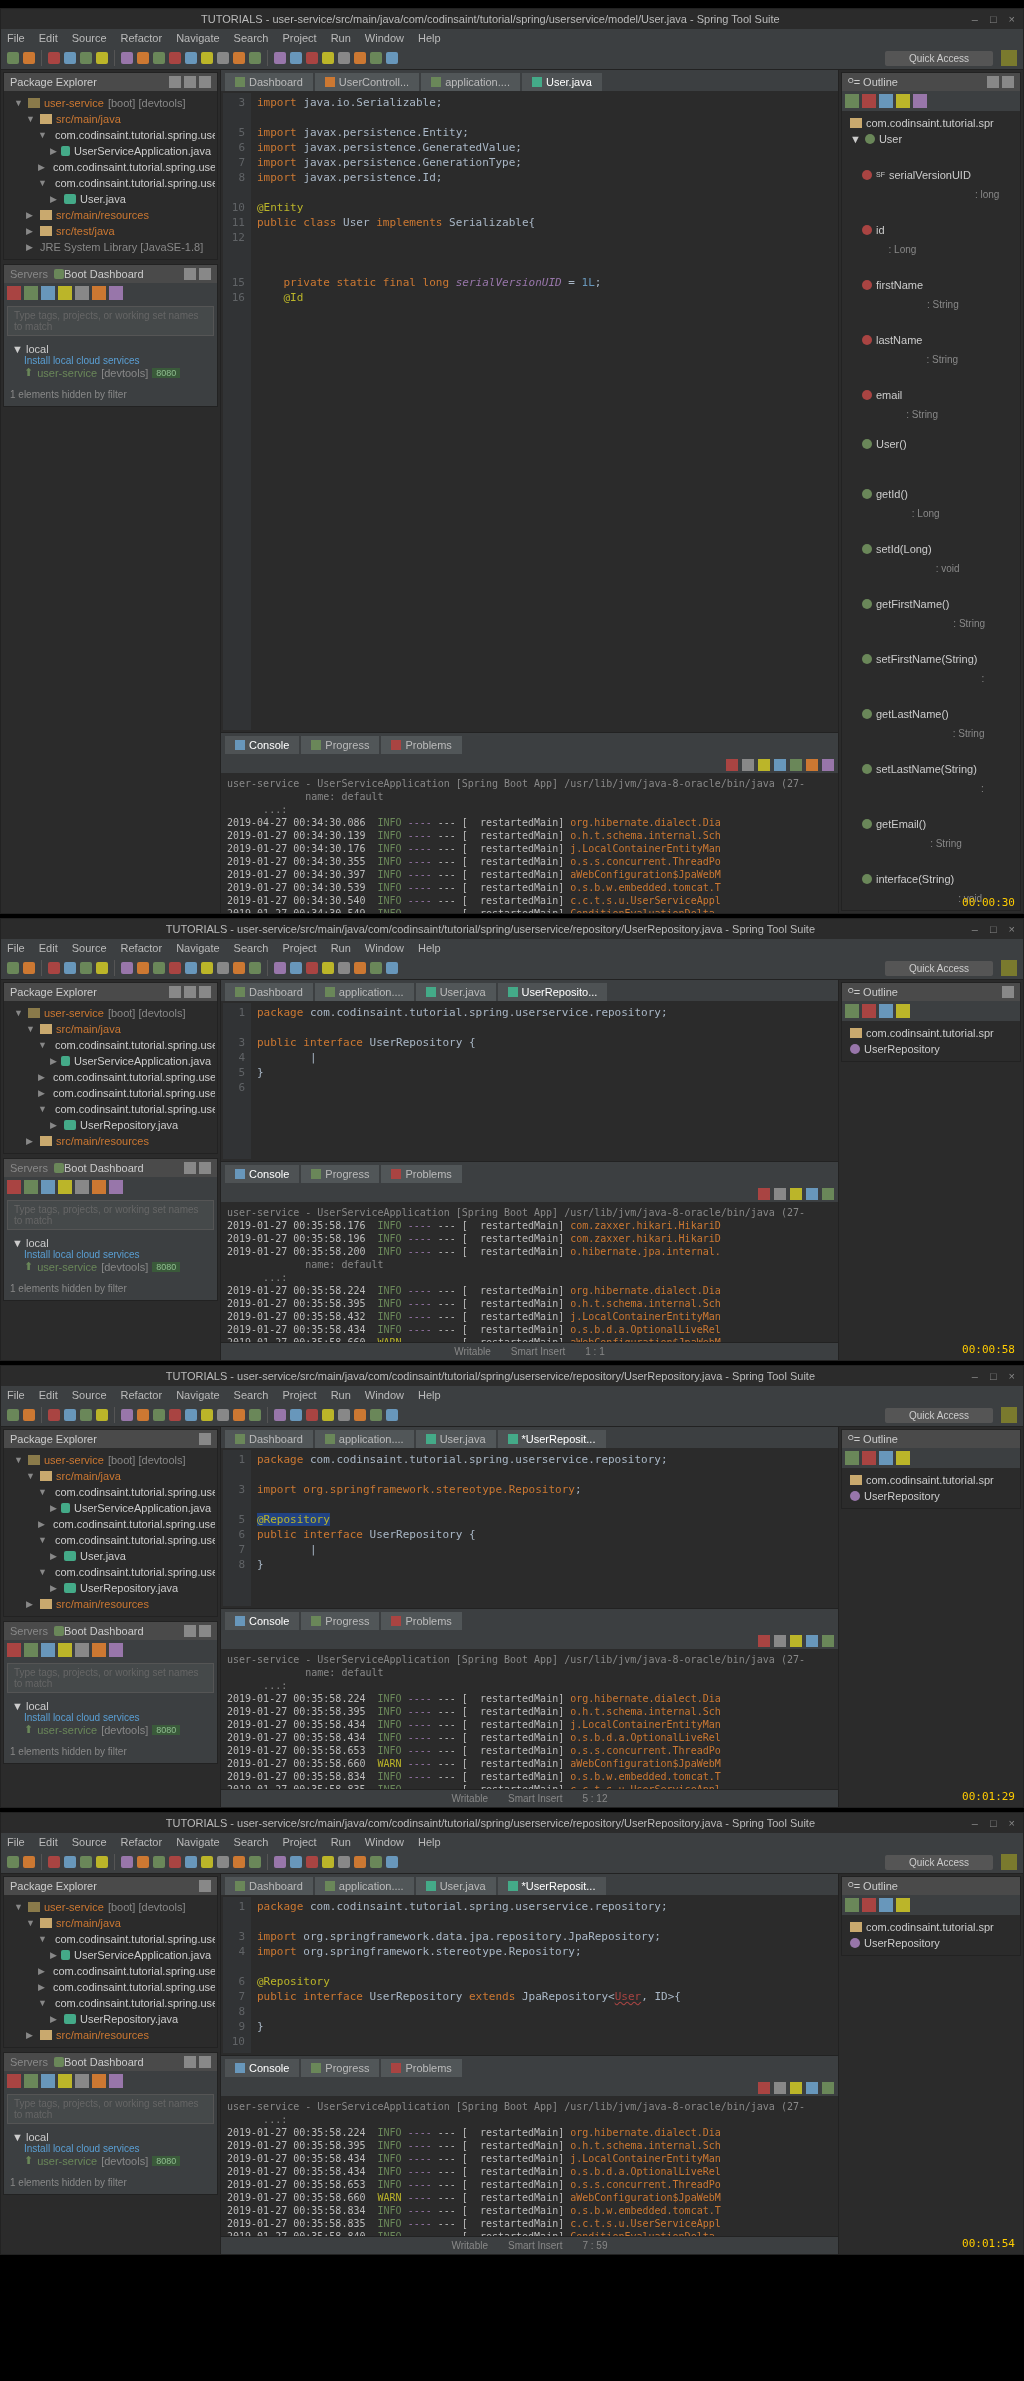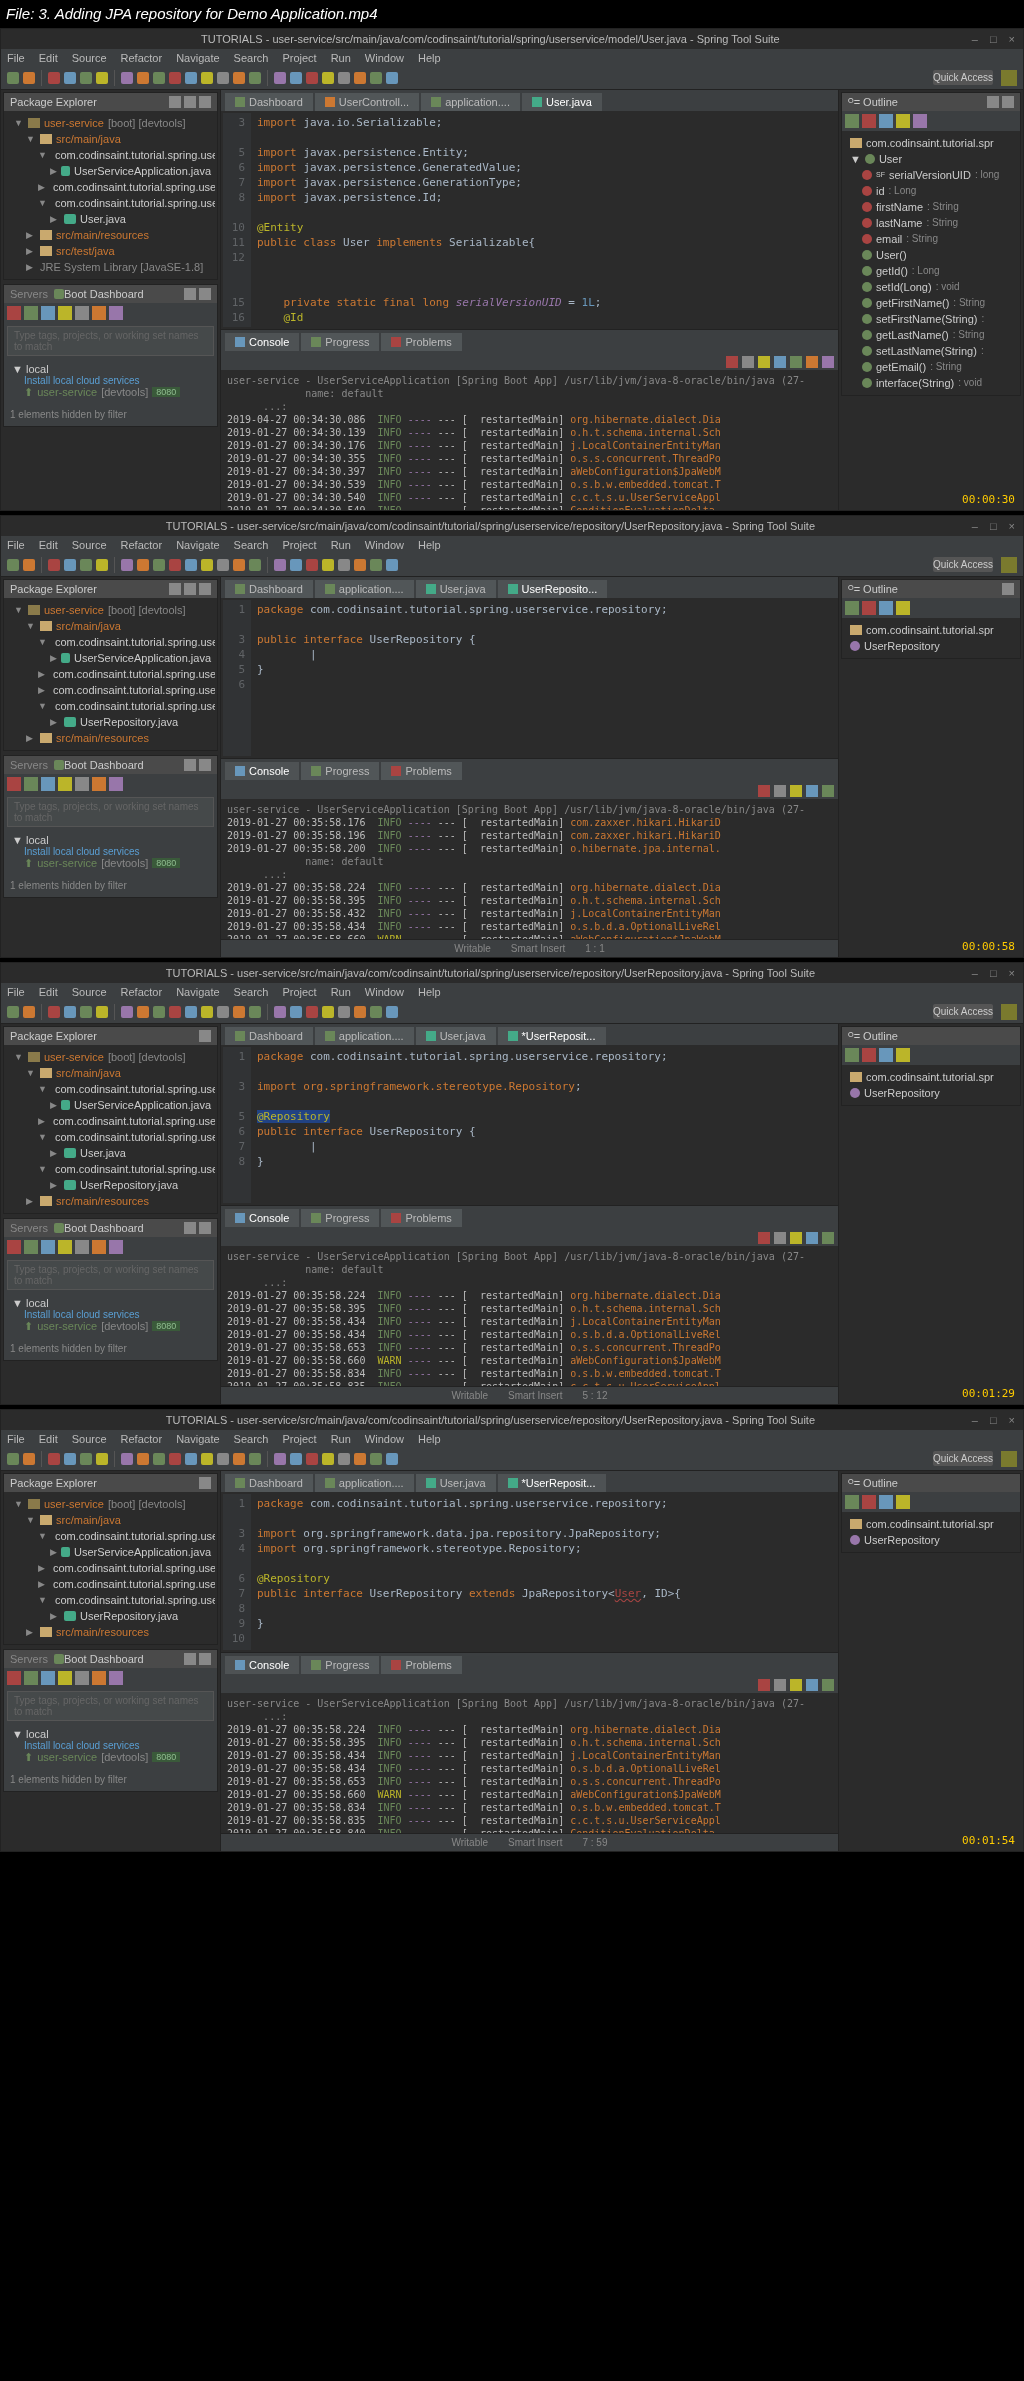--- a/index.html
+++ b/index.html
@@ -5,21 +5,21 @@
 * { margin: 0; padding: 0; box-sizing: border-box; }
 body { background: #000; font-family: Arial, sans-serif; font-size: 11px; color: #ccc; width: 1024px; }
 .file-info { background: #000; color: #fff; font-style: italic; padding: 4px 6px; font-size: 15px; line-height: 1.3; }
 .frame { background: #3c3f41; border: 1px solid #222; margin-bottom: 4px; position: relative; }
 .titlebar { background: #2b2b2b; color: #bbb; padding: 4px 8px; font-size: 11px; display: flex; align-items: center; }
 .titlebar-text { flex: 1; text-align: center; font-size: 11px; }
 .win-controls { display: flex; gap: 12px; color: #888; }
 .menubar { background: #3c3f41; color: #bbb; padding: 3px 6px; font-size: 11px; display: flex; gap: 14px; }
 .toolbar { background: #3c3f41; border-bottom: 1px solid #222; padding: 3px 6px; display: flex; gap: 4px; align-items: center; flex-wrap: wrap; }
 .tb-sep { width: 1px; height: 16px; background: #555; margin: 0 2px; }
-.quick-access { margin-left: auto; background: #555; padding: 2px 0; font-size: 10px; border-radius: 2px; }
+.quick-access { margin-left: auto; background: #555; padding: 2px 24px; font-size: 10px; border-radius: 2px; }
 .perspective { width: 16px; height: 16px; background: #7a7a2e; margin-left: 4px; }
 .workspace { display: flex; background: #2b2b2b; min-height: 380px; }
 .left-col { width: 220px; display: flex; flex-direction: column; border-right: 1px solid #222; }
 .panel { background: #3c3f41; border: 1px solid #222; margin: 2px; }
 .panel-header { background: #4a4a4a; padding: 3px 6px; display: flex; align-items: center; font-size: 11px; }
 .panel-header .title { flex: 1; color: #ccc; }
 .panel-header .icons { display: flex; gap: 3px; }
 .panel-header .icons span { width: 12px; height: 12px; display: inline-block; }
 .tree { padding: 4px 2px; font-size: 11px; color: #ccc; background: #2b2b2b; }
 .tree-item { padding: 2px 4px; display: flex; align-items: center; gap: 4px; white-space: nowrap; overflow: hidden; }
@@ -71,31 +71,30 @@
 .log-debug { color: #9876aa; }
 .log-cls { color: #cc7832; }
 .right-col { width: 185px; border-left: 1px solid #222; display: flex; flex-direction: column; }
 .outline-body { background: #2b2b2b; padding: 4px; font-size: 11px; }
 .outline-item { padding: 2px 4px; display: flex; align-items: center; gap: 4px; white-space: nowrap; overflow: hidden; }
 .outline-item.l1 { padding-left: 4px; }
 .outline-item.l2 { padding-left: 16px; }
 .m-icon { width: 10px; height: 10px; border-radius: 50%; display: inline-block; }
 .m-green { background: #6a8759; }
 .m-red { background: #a94442; }
-.type-gray { color: #888; font-size: 10px; }
+.type-gray { color: #888; font-size: 10px; margin-top: 40px; }
 .statusbar { background: #3c3f41; border-top: 1px solid #222; padding: 3px 8px; font-size: 10px; color: #888; display: flex; gap: 20px; justify-content: center; }
 .timecode { position: absolute; bottom: 4px; right: 8px; color: #ffcc00; font-size: 11px; font-family: monospace; }
 .highlight-bg { background: #214283; }
 .color-dot { width: 12px; height: 12px; border-radius: 2px; display: inline-block; }
 </style>
 </head>
 <body>
 
 <div class="file-info">
-  <div>File: 3. Adding JPA repository for Demo Application.mp4</div>
 </div>
 
 <div class="frame">
 <div class="titlebar">
   <span class="titlebar-text">TUTORIALS - user-service/src/main/java/com/codinsaint/tutorial/spring/userservice/model/User.java - Spring Tool Suite</span>
   <div class="win-controls">
     <span>–</span>
     <span>□</span>
     <span>×</span>
   </div>

